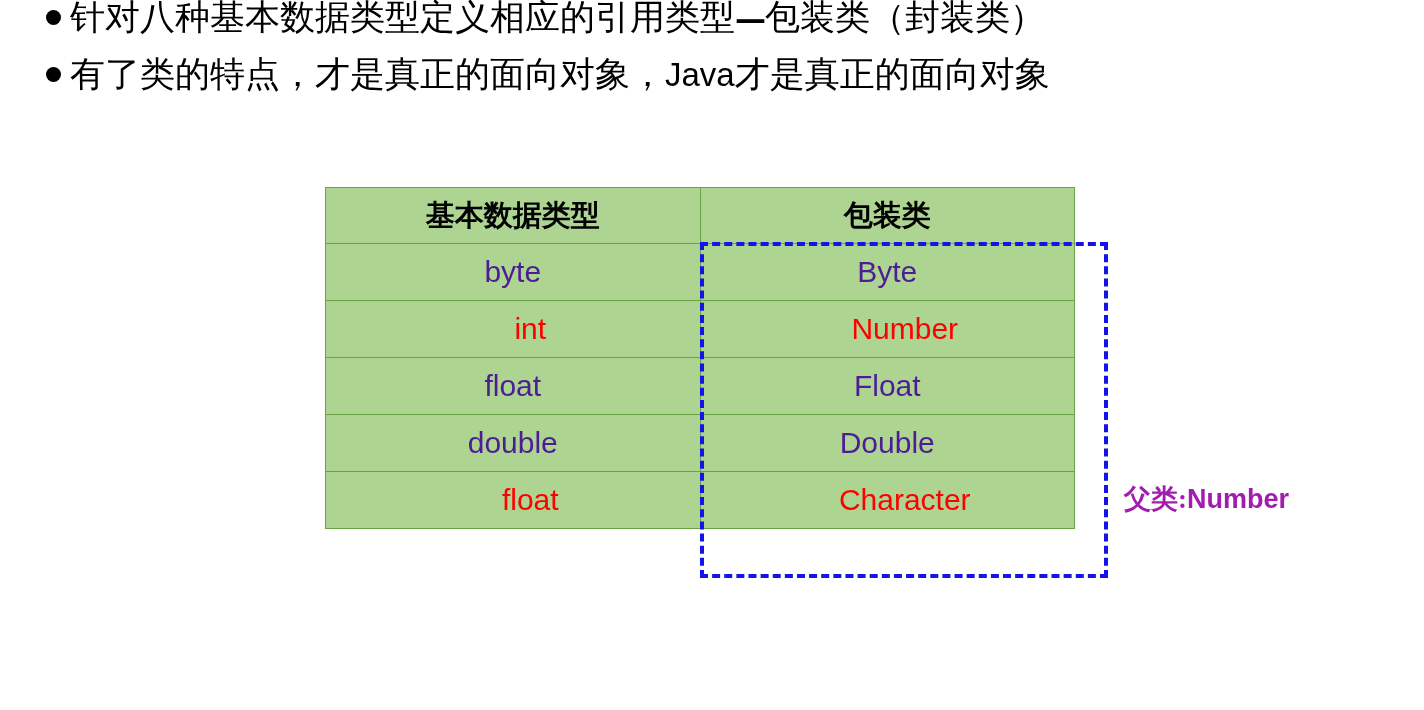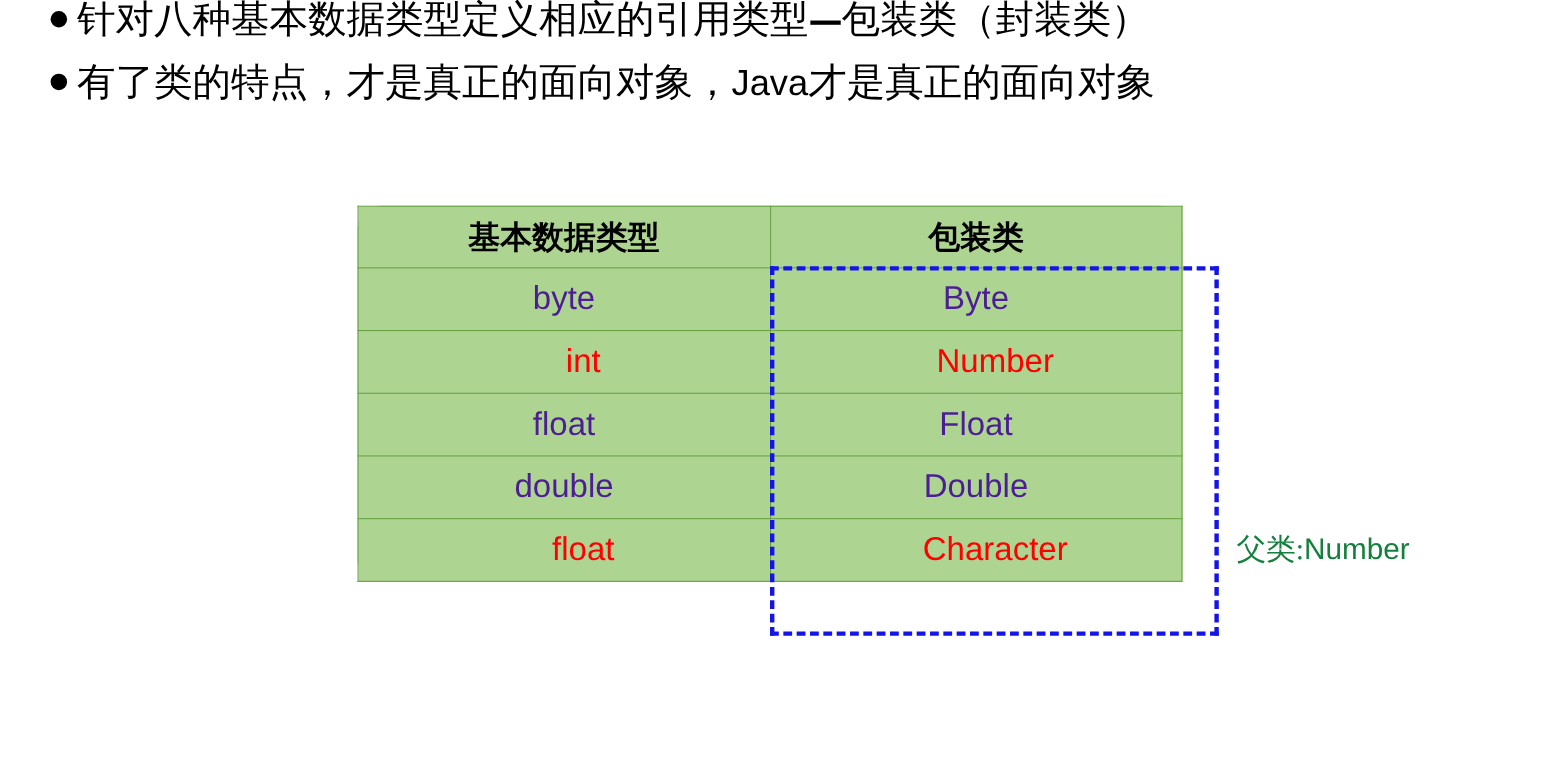--- a/index.html
+++ b/index.html
@@ -112,22 +112,23 @@
   }
 
   
   .side-note {
     position: absolute;
     left: 1124px;
     top: 486px;
     font-size: 27px;
     line-height: 1;
     white-space: nowrap;
-    color: #15803d;
+    color: #a21caf;
     font-family: "Liberation Serif", "DejaVu Serif", serif;
+    font-weight: bold;
   }
   .side-note .latin {
     font-family: "Liberation Sans", "DejaVu Sans", sans-serif;
     font-size: 27px;
   }
 </style>
 </head>
 <body>
 
 <div class="bullets">

